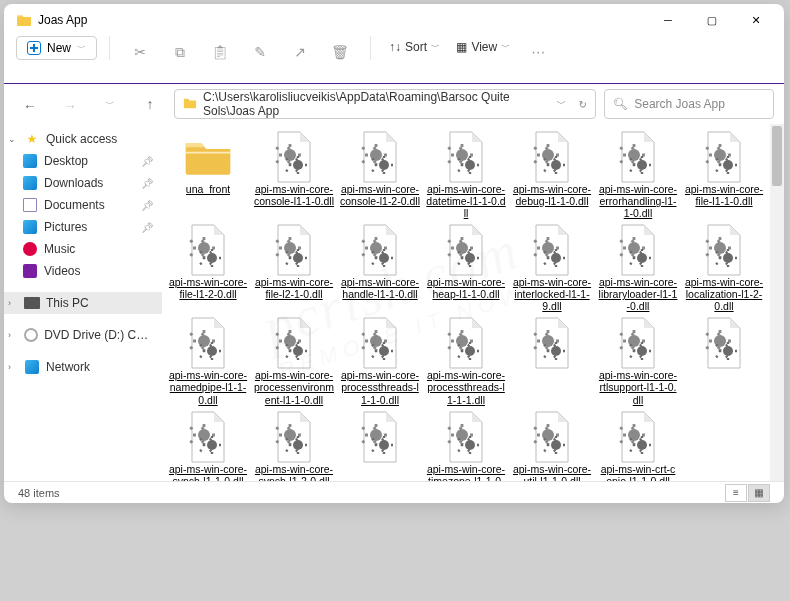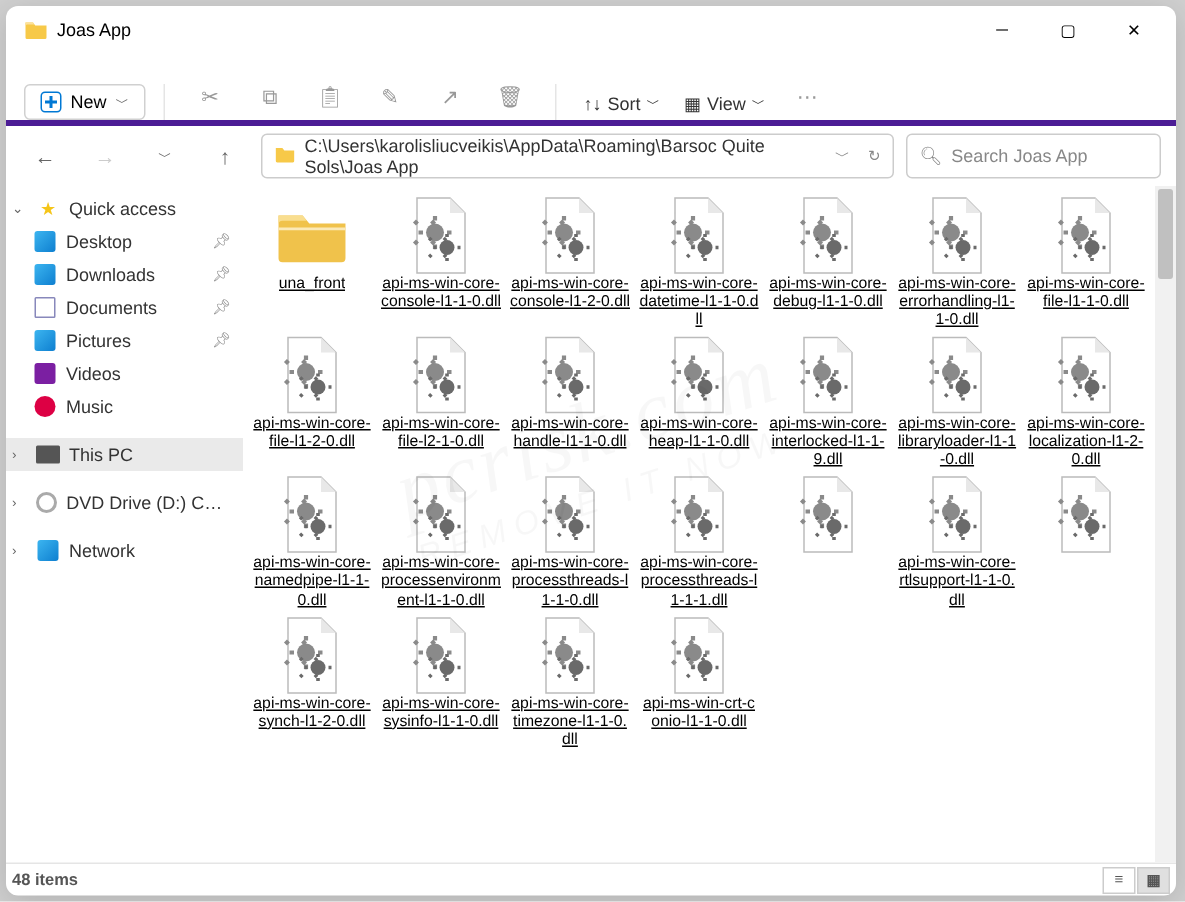--- a/index.html
+++ b/index.html
@@ -1,23 +1,23 @@
 <!DOCTYPE html>
 <html><head>
 <meta charset="utf-8">
 <style>
 * { margin:0; padding:0; box-sizing:border-box; font-family:'Segoe UI',Tahoma,sans-serif; }
 body { background:#d0d0d0; width:790px; height:601px; overflow:hidden; position:relative; }
-.window { position:absolute; top:4px; left:4px; width:780px; height:593px; background:#fff; border-radius:8px; box-shadow:0 4px 20px rgba(0,0,0,0.15); display:flex; flex-direction:column; overflow:hidden; }
+.window { position:absolute; top:4px; left:4px; width:780px; height:499px; background:#fff; border-radius:8px; box-shadow:0 4px 20px rgba(0,0,0,0.15); display:flex; flex-direction:column; overflow:hidden; }
 .titlebar { height:32px; display:flex; align-items:center; padding:0 6px; }
 .titlebar .folder-ico { width:16px; height:16px; margin:0 6px; }
 .titlebar .title { font-size:12px; color:#000; }
 .titlebar .controls { margin-left:auto; display:flex; }
 .titlebar .controls div { width:44px; height:30px; display:flex; align-items:center; justify-content:center; font-size:11px; color:#000; }
-.ribbon { height:48px; border-bottom:4px solid #4c1d95; display:flex; align-items:flex-end; padding:0 12px; gap:4px; }
+.ribbon { height:48px; border-bottom:1px solid #4c1d95; display:flex; align-items:flex-start; padding:0 12px; gap:4px; }
 .newbtn { display:flex; align-items:center; gap:6px; padding:4px 10px; border:1px solid #d0d0d0; border-radius:4px; font-size:12px; }
 .newbtn .plus { width:14px; height:14px; border:1.5px solid #0078d4; border-radius:3px; position:relative; }
 .newbtn .plus:before,.newbtn .plus:after { content:''; position:absolute; background:#0078d4; }
 .newbtn .plus:before { width:8px; height:1.5px; top:5px; left:2px; }
 .newbtn .plus:after { width:1.5px; height:8px; top:2px; left:5px; }
 .rsep { width:1px; height:24px; background:#e5e5e5; margin:0 8px; }
 .ricon { width:36px; height:32px; display:flex; align-items:center; justify-content:center; color:#999; font-size:14px; }
 .sortview { display:flex; align-items:center; gap:4px; font-size:12px; color:#333; padding:4px 6px; }
 .addrrow { height:40px; display:flex; align-items:center; padding:0 10px; gap:8px; }
 .navarr { width:32px; height:32px; display:flex; align-items:center; justify-content:center; color:#666; font-size:14px; }
@@ -32,21 +32,21 @@
 .sbitem .ico { width:16px; height:16px; display:flex; align-items:center; justify-content:center; }
 .sbitem .pin { margin-left:auto; color:#888; font-size:10px; }
 .sbitem.sel { background:#eaeaea; }
 .content { flex:1; overflow-y:auto; padding:6px 4px; position:relative; }
 .grid { display:grid; grid-template-columns:repeat(7,84px); gap:2px 2px; }
 .item { width:84px; display:flex; flex-direction:column; align-items:center; padding:2px; }
 .item .thumb { width:50px; height:50px; display:flex; align-items:center; justify-content:center; }
 .item .lbl { font-size:10.5px; text-align:center; line-height:1.15; color:#000; word-break:break-all; margin-top:1px; max-height:40px; overflow:hidden;text-decoration:underline; }
 .dllsvg { width:44px; height:52px; }
 .foldersvg { width:56px; height:46px; }
-.status { height:22px; border-top:1px solid #e5e5e5; display:flex; align-items:center; padding:0 4px; font-size:11px; color:#555;font-weight:bold; }
+.status { height:22px; border-top:1px solid #e5e5e5; display:flex; align-items:center; padding:0 14px; font-size:11px; color:#555; }
 .status .viewbtns { margin-left:auto; display:flex; gap:1px; }
 .status .viewbtns div { width:22px; height:18px; border:1px solid #ccc; display:flex; align-items:center; justify-content:center; font-size:10px; }
 .scrollbar { position:absolute; right:0; top:0; width:14px; height:100%; background:#f1f1f1; }
 .scrollthumb { position:absolute; right:2px; top:2px; width:10px; height:60px; background:#c0c0c0; border-radius:2px; }
 .watermark { position:absolute; top:50%; left:50%; transform:translate(-50%,-50%) rotate(-18deg); font-size:56px; color:rgba(0,0,0,0.03); font-weight:300; font-style:italic; letter-spacing:2px; pointer-events:none; font-family:Georgia,serif; white-space:nowrap; }
 .watermark small { font-size:22px; display:block; letter-spacing:6px; }
 .deskico{background:linear-gradient(135deg,#3cb5f0,#0e7fd0);border-radius:2px;}
 .dlico{background:linear-gradient(135deg,#3cb5f0,#0e7fd0);border-radius:2px;}
 .docico{width:14px;height:16px;background:#fff;border:1px solid #88b;border-radius:1px;}
 .picico{background:linear-gradient(135deg,#3cb5f0,#0e7fd0);border-radius:2px;}
@@ -146,29 +146,29 @@
           </div>
           <div class="sbitem">
             <span class="ico">
               <span class="picico" style="width:14px;height:14px;display:inline-block"></span>
             </span>
             <span>Pictures</span>
             <span class="pin">📌︎</span>
           </div>
           <div class="sbitem">
             <span class="ico">
+              <span class="musico" style="width:14px;height:14px;display:inline-block"></span>
+            </span>
+            <span>Music</span>
+          </div>
+          <div class="sbitem">
+            <span class="ico">
               <span class="vidico" style="width:14px;height:14px;display:inline-block"></span>
             </span>
             <span>Videos</span>
-          </div>
-          <div class="sbitem">
-            <span class="ico">
-              <span class="musico" style="width:14px;height:14px;display:inline-block"></span>
-            </span>
-            <span>Music</span>
           </div>
         </div>
       <div style="height:10px"></div>
       <div class="sbitem hdr sel">
           <span class="exp">›</span>
           <span class="ico">
             <span class="pcico"></span>
           </span>
           <span>This PC</span>
         </div>
@@ -548,55 +548,88 @@
                 <g fill="#8a8a8a">
                   <circle cx="18" cy="24" r="6"></circle>
                   <path d="M18 16v-3m0 22v-3m8-8h3m-22 0h3m5.7-5.7l2-2m-2 13.4l2 2m-11.4-2l-2 2m2-13.4l-2-2" stroke="#8a8a8a" stroke-width="2.8"></path>
                 </g>
                 <g fill="#6a6a6a" transform="translate(8,10)">
                   <circle cx="18" cy="24" r="5"></circle>
                   <path d="M18 17v-2m0 18v-2m7-7h2m-18 0h2m4.9-4.9l1.5-1.5m-1.5 11.3l1.5 1.5m-9.8-1.5l-1.5 1.5m1.5-11.3l-1.5-1.5" stroke="#6a6a6a" stroke-width="2.4"></path>
                 </g>
               </svg>
             </div>
+            <div class="lbl">api-ms-win-core-synch-l1-1-0.dll</div>
+          </div>
+          <div class="item">
+            <div class="thumb">
+              <svg class="dllsvg" viewBox="0 0 44 52">
+                <path fill="#fff" stroke="#bbb" d="M6 1h22l10 10v40H6z"></path>
+                <path fill="#e8e8e8" d="M28 1l10 10H28z"></path>
+                <g fill="#8a8a8a">
+                  <circle cx="18" cy="24" r="6"></circle>
+                  <path d="M18 16v-3m0 22v-3m8-8h3m-22 0h3m5.7-5.7l2-2m-2 13.4l2 2m-11.4-2l-2 2m2-13.4l-2-2" stroke="#8a8a8a" stroke-width="2.8"></path>
+                </g>
+                <g fill="#6a6a6a" transform="translate(8,10)">
+                  <circle cx="18" cy="24" r="5"></circle>
+                  <path d="M18 17v-2m0 18v-2m7-7h2m-18 0h2m4.9-4.9l1.5-1.5m-1.5 11.3l1.5 1.5m-9.8-1.5l-1.5 1.5m1.5-11.3l-1.5-1.5" stroke="#6a6a6a" stroke-width="2.4"></path>
+                </g>
+              </svg>
+            </div>
             <div class="lbl">api-ms-win-core-synch-l1-2-0.dll</div>
           </div>
           <div class="item">
             <div class="thumb">
               <svg class="dllsvg" viewBox="0 0 44 52">
                 <path fill="#fff" stroke="#bbb" d="M6 1h22l10 10v40H6z"></path>
                 <path fill="#e8e8e8" d="M28 1l10 10H28z"></path>
                 <g fill="#8a8a8a">
                   <circle cx="18" cy="24" r="6"></circle>
                   <path d="M18 16v-3m0 22v-3m8-8h3m-22 0h3m5.7-5.7l2-2m-2 13.4l2 2m-11.4-2l-2 2m2-13.4l-2-2" stroke="#8a8a8a" stroke-width="2.8"></path>
                 </g>
                 <g fill="#6a6a6a" transform="translate(8,10)">
                   <circle cx="18" cy="24" r="5"></circle>
                   <path d="M18 17v-2m0 18v-2m7-7h2m-18 0h2m4.9-4.9l1.5-1.5m-1.5 11.3l1.5 1.5m-9.8-1.5l-1.5 1.5m1.5-11.3l-1.5-1.5" stroke="#6a6a6a" stroke-width="2.4"></path>
                 </g>
               </svg>
             </div>
-            <div class="lbl">api-ms-win-core-sysinfo-l1-1-0.dll</div>
           </div>
           <div class="item">
             <div class="thumb">
               <svg class="dllsvg" viewBox="0 0 44 52">
                 <path fill="#fff" stroke="#bbb" d="M6 1h22l10 10v40H6z"></path>
                 <path fill="#e8e8e8" d="M28 1l10 10H28z"></path>
                 <g fill="#8a8a8a">
                   <circle cx="18" cy="24" r="6"></circle>
                   <path d="M18 16v-3m0 22v-3m8-8h3m-22 0h3m5.7-5.7l2-2m-2 13.4l2 2m-11.4-2l-2 2m2-13.4l-2-2" stroke="#8a8a8a" stroke-width="2.8"></path>
                 </g>
                 <g fill="#6a6a6a" transform="translate(8,10)">
                   <circle cx="18" cy="24" r="5"></circle>
                   <path d="M18 17v-2m0 18v-2m7-7h2m-18 0h2m4.9-4.9l1.5-1.5m-1.5 11.3l1.5 1.5m-9.8-1.5l-1.5 1.5m1.5-11.3l-1.5-1.5" stroke="#6a6a6a" stroke-width="2.4"></path>
                 </g>
               </svg>
             </div>
             <div class="lbl">api-ms-win-core-timezone-l1-1-0.dll</div>
+          </div>
+          <div class="item">
+            <div class="thumb">
+              <svg class="dllsvg" viewBox="0 0 44 52">
+                <path fill="#fff" stroke="#bbb" d="M6 1h22l10 10v40H6z"></path>
+                <path fill="#e8e8e8" d="M28 1l10 10H28z"></path>
+                <g fill="#8a8a8a">
+                  <circle cx="18" cy="24" r="6"></circle>
+                  <path d="M18 16v-3m0 22v-3m8-8h3m-22 0h3m5.7-5.7l2-2m-2 13.4l2 2m-11.4-2l-2 2m2-13.4l-2-2" stroke="#8a8a8a" stroke-width="2.8"></path>
+                </g>
+                <g fill="#6a6a6a" transform="translate(8,10)">
+                  <circle cx="18" cy="24" r="5"></circle>
+                  <path d="M18 17v-2m0 18v-2m7-7h2m-18 0h2m4.9-4.9l1.5-1.5m-1.5 11.3l1.5 1.5m-9.8-1.5l-1.5 1.5m1.5-11.3l-1.5-1.5" stroke="#6a6a6a" stroke-width="2.4"></path>
+                </g>
+              </svg>
+            </div>
+            <div class="lbl">api-ms-win-core-util-l1-1-0.dll</div>
           </div>
           <div class="item">
             <div class="thumb">
               <svg class="dllsvg" viewBox="0 0 44 52">
                 <path fill="#fff" stroke="#bbb" d="M6 1h22l10 10v40H6z"></path>
                 <path fill="#e8e8e8" d="M28 1l10 10H28z"></path>
                 <g fill="#8a8a8a">
                   <circle cx="18" cy="24" r="6"></circle>
                   <path d="M18 16v-3m0 22v-3m8-8h3m-22 0h3m5.7-5.7l2-2m-2 13.4l2 2m-11.4-2l-2 2m2-13.4l-2-2" stroke="#8a8a8a" stroke-width="2.8"></path>
                 </g>

